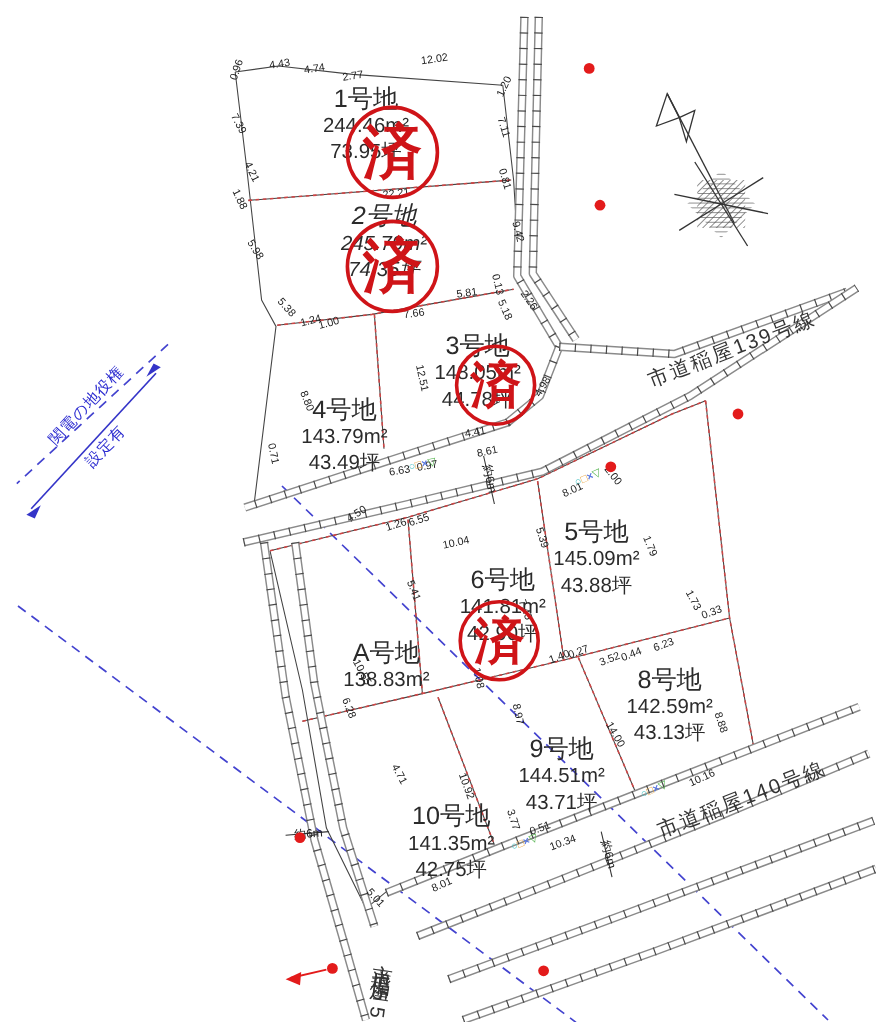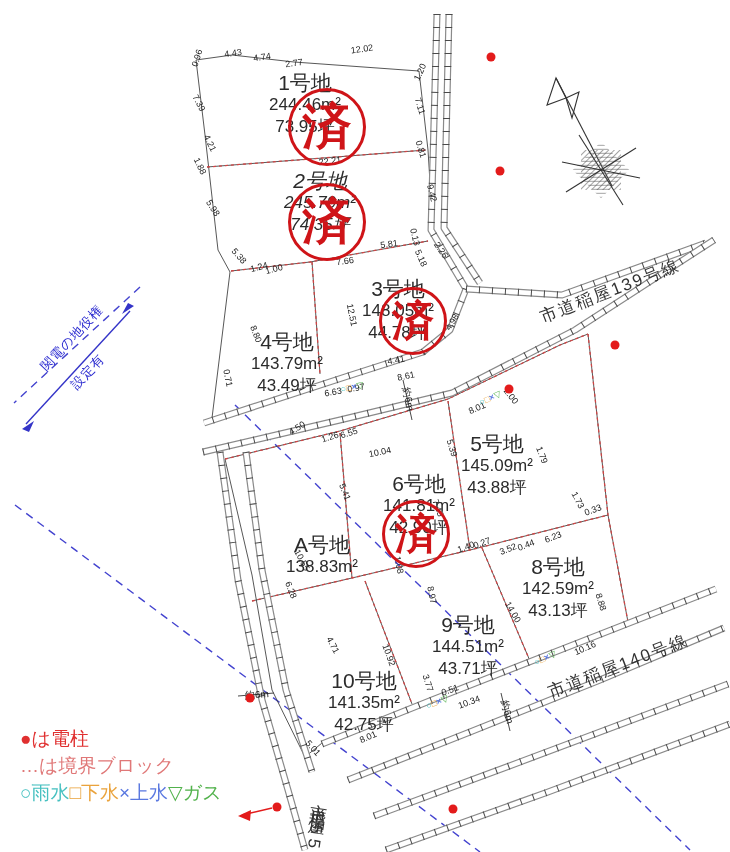--- a/index.html
+++ b/index.html
@@ -145,25 +145,20 @@
       <line x1="501" y1="693" x2="510" y2="731"></line>
       <line x1="238" y1="696" x2="274" y2="693"></line>
     </g>
 
     <g>
       <line x1="272" y1="808" x2="242" y2="815" stroke="#e31b1b" stroke-width="1.6"></line>
       <polygon points="238,816 251,810 250,821" fill="#e31b1b"></polygon>
     </g>
   </svg>
 
-  <div id="legend">
-    <div class="leg1">●は電柱</div>
-    <div class="leg2">…は境界ブロック</div>
-    <div id="legend-utilities"><span style="color: rgb(70, 192, 192);">○雨水</span><span style="color: rgb(234, 163, 60);">□下水</span><span style="color: rgb(90, 120, 224);">×上水</span><span style="color: rgb(82, 178, 76);">▽ガス</span></div>
-  </div>
 
   <div class="note-line" style="left:72px;top:338px;">関電の地役権</div>
   <div class="note-line" style="left:88px;top:372px;">設定有</div>
 
   <div id="gen">
       <div class="plot-label" style="left: 305px; top: 84px;">
         <div class="plot-name">1号地</div>
         <div class="plot-val">244.46m²</div>
         <div class="plot-val">73.95坪</div>
       </div>
@@ -203,21 +198,21 @@
       <div class="plot-label" style="left: 558px; top: 568px;">
         <div class="plot-name">8号地</div>
         <div class="plot-val">142.59m²</div>
         <div class="plot-val">43.13坪</div>
       </div>
       <div class="plot-label" style="left: 468px; top: 626px;">
         <div class="plot-name">9号地</div>
         <div class="plot-val">144.51m²</div>
         <div class="plot-val">43.71坪</div>
       </div>
-      <div class="plot-label" style="left: 364px; top: 682px;">
+      <div class="plot-label" style="left: 376px; top: 682px;">
         <div class="plot-name">10号地</div>
         <div class="plot-val">141.35m²</div>
         <div class="plot-val">42.75坪</div>
       </div>
       <div class="lbl dim" style="left: 197px; top: 58px; --r: -72deg;">0.96</div>
       <div class="lbl dim" style="left: 233px; top: 53px; --r: -8deg;">4.43</div>
       <div class="lbl dim" style="left: 262px; top: 57px; --r: -8deg;">4.74</div>
       <div class="lbl dim" style="left: 294px; top: 63px; --r: -8deg;">2.77</div>
       <div class="lbl dim" style="left: 362px; top: 49px; --r: -8deg;">12.02</div>
       <div class="lbl dim" style="left: 420px; top: 72px; --r: -65deg;">1.20</div>

